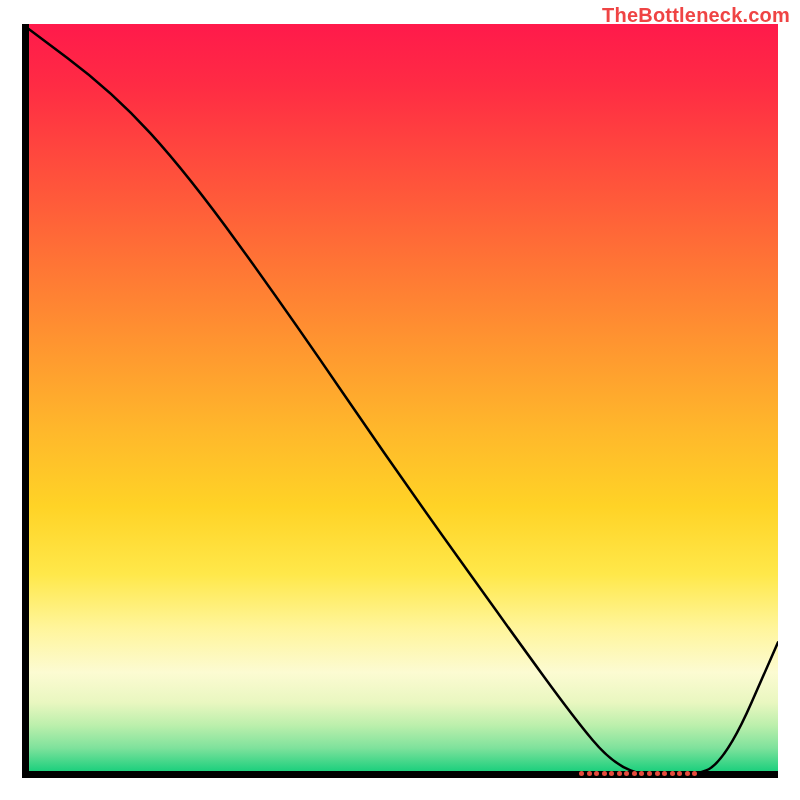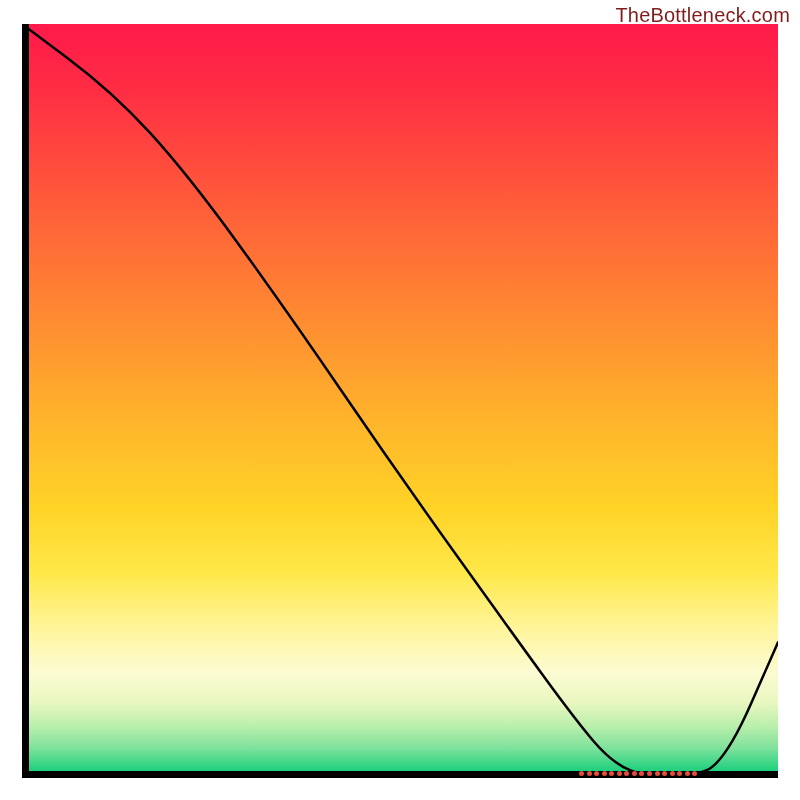--- a/index.html
+++ b/index.html
@@ -15,22 +15,22 @@
     position: relative;
     width: 800px;
     height: 800px;
     background: #ffffff;
   }
   .watermark {
     position: absolute;
     top: 4px;
     right: 10px;
     font-size: 20px;
-    font-weight: 400;
-    color: #7f1d1d;
+    font-weight: 700;
+    color: #ef4444;
     letter-spacing: 0.2px;
     z-index: 60;
     user-select: none;
   }
   .plot-area {
     position: absolute;
     left: 22px;
     top: 24px;
     width: 756px;
     height: 754px;

